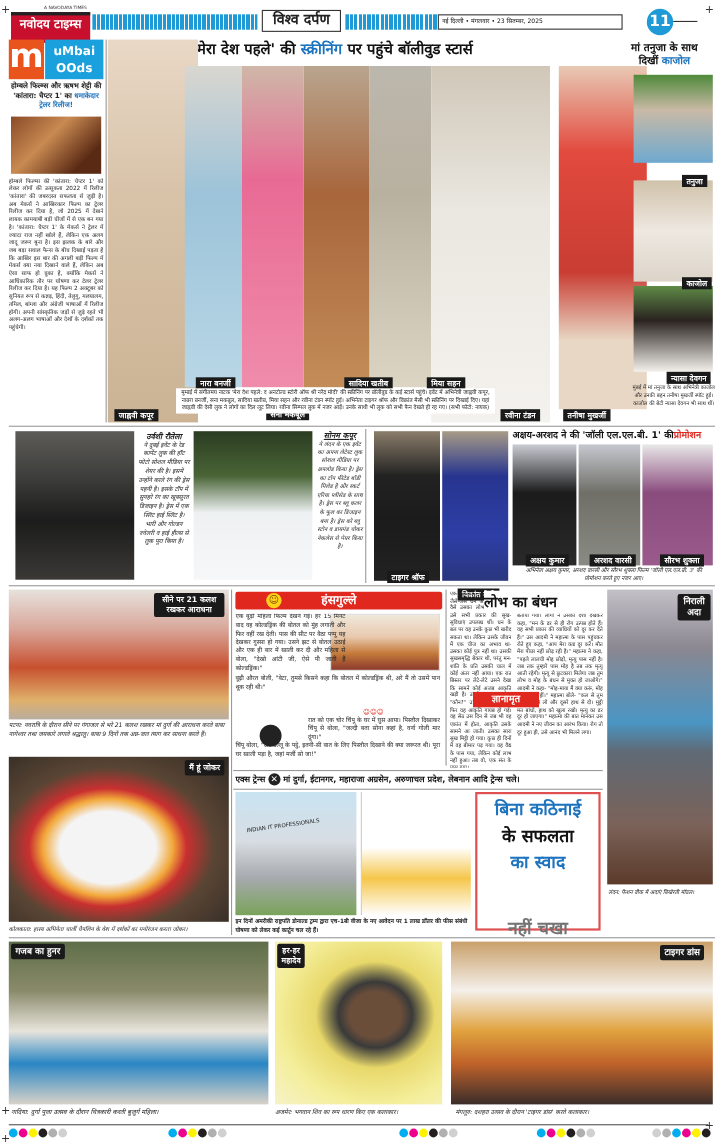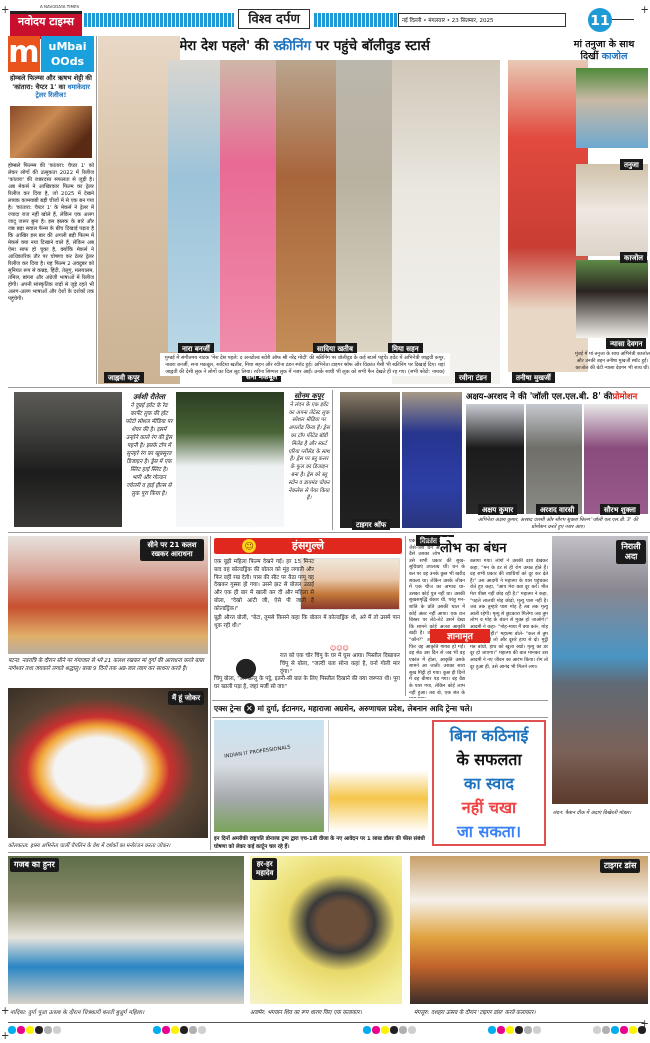--- a/index.html
+++ b/index.html
@@ -105,21 +105,21 @@
   <div style="text-align:center;">ने लंदन के एक इवेंट का अपना लेटेस्ट लुक सोशल मीडिया पर अपलोड किया है। ड्रेस का टॉप फीटेड बॉडी मिलेड है और स्कर्ट एरिया प्लीसेड के साथ है। ड्रेस पर ब्लू कलर के फूल का डिजाइन बना है। ड्रेस को ब्लू स्टोन व डायमंड चोकर नेकलेस से पेयर किया है।</div>
 </div>
 <div class="rule-v" style="left:332px;top:390px;height:140px;"></div>
 
 <div class="photo" style="left:340px;top:392px;width:60px;height:136px;background:linear-gradient(180deg,#8a7d6a,#222 30%,#1b1b1b 60%,#222);"></div>
 <div class="photo" style="left:402px;top:392px;width:60px;height:136px;background:linear-gradient(180deg,#a79b86,#27358f 30%,#2d3ea6 70%,#2a367e);"></div>
 <div class="cap-label" style="left:352px;top:519px;">टाइगर श्रॉफ</div>
 <div class="cap-label" style="left:416px;top:535px;">विक्रांत मैसी</div>
 
 <div class="abs" style="left:466px;top:390px;width:184px;font-size:8.5px;font-weight:bold;line-height:12px;color:#111;white-space:nowrap;">
-  <span>अक्षय-अरशद ने की 'जॉली एल.एल.बी. 8' की</span><span style="color:#e0281e;">प्रोमोशन</span>
+  <span>अक्षय-अरशद ने की 'जॉली एल.एल.बी. 1' की</span><span style="color:#e0281e;">प्रोमोशन</span>
 </div>
 <div class="photo" style="left:466px;top:404px;width:58px;height:110px;background:linear-gradient(180deg,#c9ccd3,#1b1b1b 40%,#2a2a2a);"></div>
 <div class="photo" style="left:526px;top:404px;width:56px;height:110px;background:linear-gradient(180deg,#c5c8cf,#6f6f68 40%,#8a8b84);"></div>
 <div class="photo" style="left:584px;top:404px;width:64px;height:110px;background:linear-gradient(180deg,#e8e8e8,#8a4c7d 40%,#9a5a8c);"></div>
 <div class="cap-label" style="left:478px;top:504px;">अक्षय कुमार</div>
 <div class="cap-label" style="left:536px;top:504px;">अरशद वारसी</div>
 <div class="cap-label" style="left:600px;top:504px;">सौरभ शुक्ला</div>
 <div class="abs caption" style="left:470px;top:516px;width:176px;font-size:5px;line-height:7px;text-align:center;">अभिनेता अक्षय कुमार, अरशद वारसी और सौरभ शुक्ला फिल्म 'जॉली एल.एल.बी. 3' की प्रोमोशन करते हुए नजर आए।</div>
 
 <div class="rule-h" style="left:8px;top:532px;width:642px;"></div>
@@ -175,21 +175,21 @@
 <div class="photo" style="left:214px;top:720px;width:110px;height:112px;background:linear-gradient(180deg,#c9e3f2,#d8dde3 40%,#a6a9ad 70%,#7aa35a);">
   <div style="position:absolute;left:10px;top:28px;font-size:5px;color:#222;transform:rotate(-8deg);">INDIAN IT PROFESSIONALS</div>
 </div>
 <div class="photo" style="left:328px;top:720px;width:100px;height:112px;background:linear-gradient(180deg,#fff,#fff 45%,#f5c64a 70%,#fff);border-left:1px solid #ccc;"></div>
 <div class="abs" style="left:214px;top:835px;width:216px;font-size:5.3px;line-height:7.5px;font-weight:bold;color:#222;">इन दिनों अमरीकी राष्ट्रपति डोनाल्ड ट्रम्प द्वारा एच-1बी वीजा के नए आवेदन पर 1 लाख डॉलर की फीस संबंधी घोषणा को लेकर कई कार्टून चल रहे हैं।</div>
 
 <div class="abs" style="left:432px;top:720px;width:114px;height:126px;border:2px solid #e05050;text-align:center;font-weight:bold;font-size:16px;line-height:24px;padding-top:2px;">
   <div style="color:#1e73be;">बिना कठिनाई</div>
   <div style="color:#111;">के सफलता</div>
   <div style="color:#1e73be;">का स्वाद</div>
-  <div style="color:#ef4444;">नहीं चखा</div>
+  <div style="color:#737373;margin-top:36px;">नहीं चखा</div>
   <div style="color:#3b82f6;">जा सकता।</div>
 </div>
 
 <div class="rule-h" style="left:8px;top:852px;width:642px;"></div>
 
 <div class="photo" style="left:8px;top:856px;width:236px;height:148px;background:linear-gradient(180deg,#5e6e48,#8a8a6a 30%,#e8e4dc 55%,#2a86c4 75%,#d8d2c8);"></div>
 <div class="tag-box" style="left:10px;top:858px;font-size:8px;">गजब का हुनर</div>
 <div class="abs caption" style="left:10px;top:1008px;width:240px;font-size:5.8px;">नादिया: दुर्गा पूजा उत्सव के दौरान चित्रकारी करती बुजुर्ग महिला।</div>
 
 <div class="photo" style="left:250px;top:856px;width:152px;height:148px;background:radial-gradient(ellipse at 60% 45%,#6b4e3a 0 18%,#3a3a3a 26%,#e8d86a 42%,#f4ee9a 70%,#f6f2c8);"></div>

